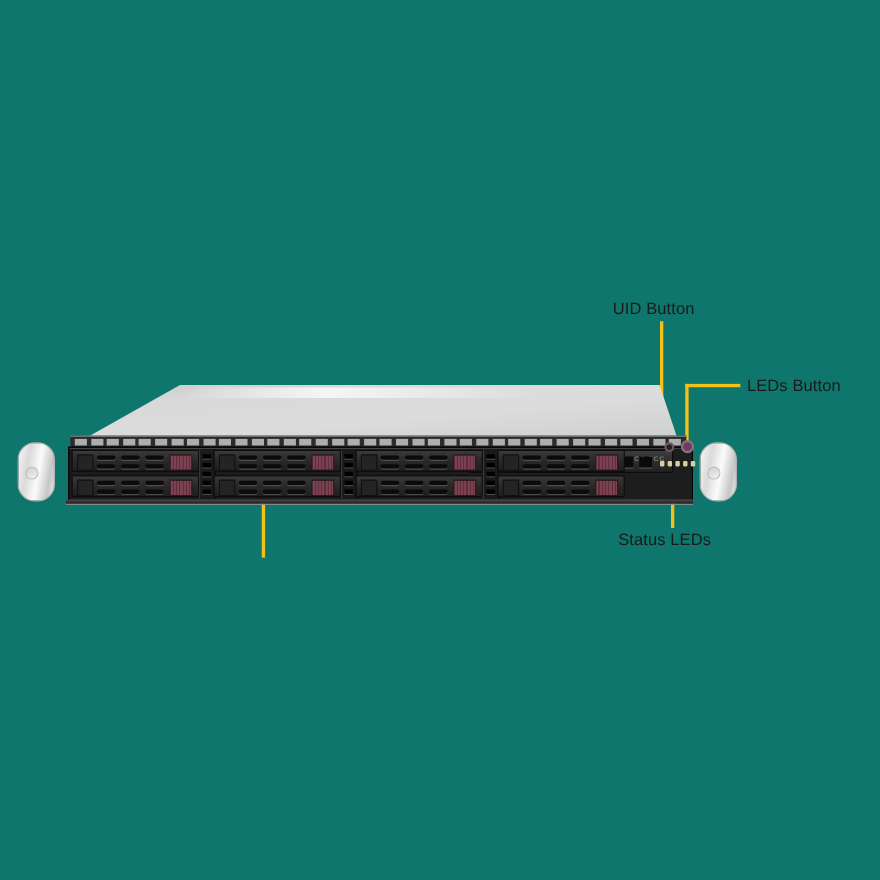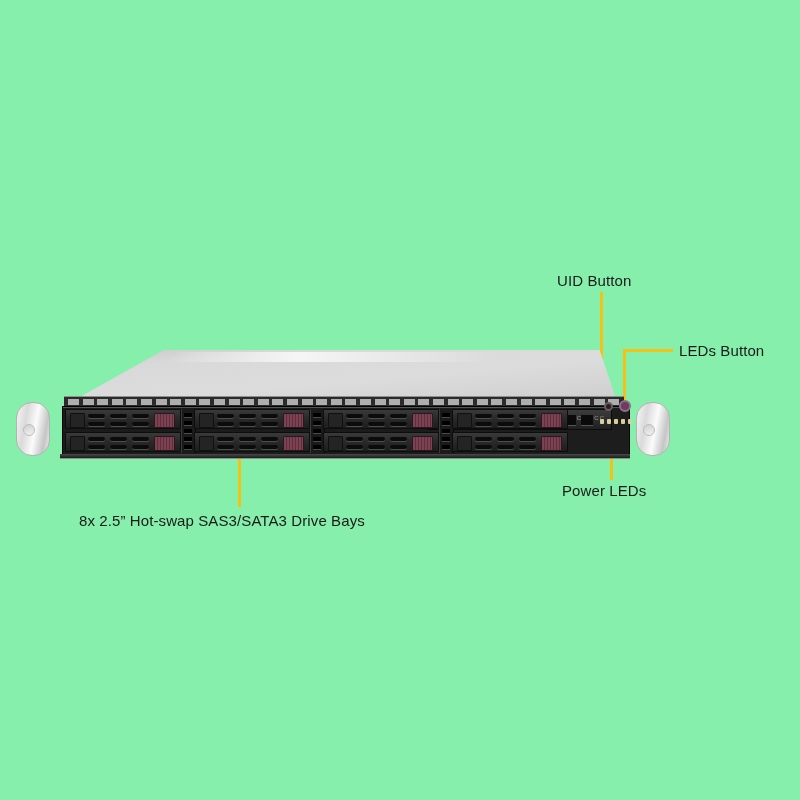--- a/index.html
+++ b/index.html
@@ -4,21 +4,21 @@
 <style>
   html, body {
     margin: 0;
     padding: 0;
     background: #ffffff;
   }
   #page {
     position: relative;
     width: 800px;
     height: 800px;
-    background: #86efac;
+    background: #0f766e;
     overflow: hidden;
     font-family: "Liberation Sans", sans-serif;
   }
 
   
   .callout-label {
     position: absolute;
     font-family: "Liberation Sans", sans-serif;
     font-size: 15px;
     color: #1a1a1a;
@@ -293,22 +293,21 @@
 <div id="page">
 
   <div id="leader-uid-v" class="leader"></div>
   <div id="leader-power-h" class="leader"></div>
   <div id="leader-power-v" class="leader"></div>
   <div id="leader-status-v" class="leader"></div>
   <div id="leader-bays-v" class="leader"></div>
 
   <div id="label-uid" class="callout-label">UID Button</div>
   <div id="label-power" class="callout-label">LEDs Button</div>
-  <div id="label-status" class="callout-label">Power LEDs</div>
-  <div id="label-bays" class="callout-label">8x 2.5” Hot-swap SAS3/SATA3 Drive Bays</div>
+  <div id="label-status" class="callout-label">Status LEDs</div>
 
   <div id="chassis">
 
     <div id="ear-left" class="ear">
       <div class="notch"></div>
     </div>
     <div id="ear-right" class="ear">
       <div class="notch"></div>
     </div>
 

